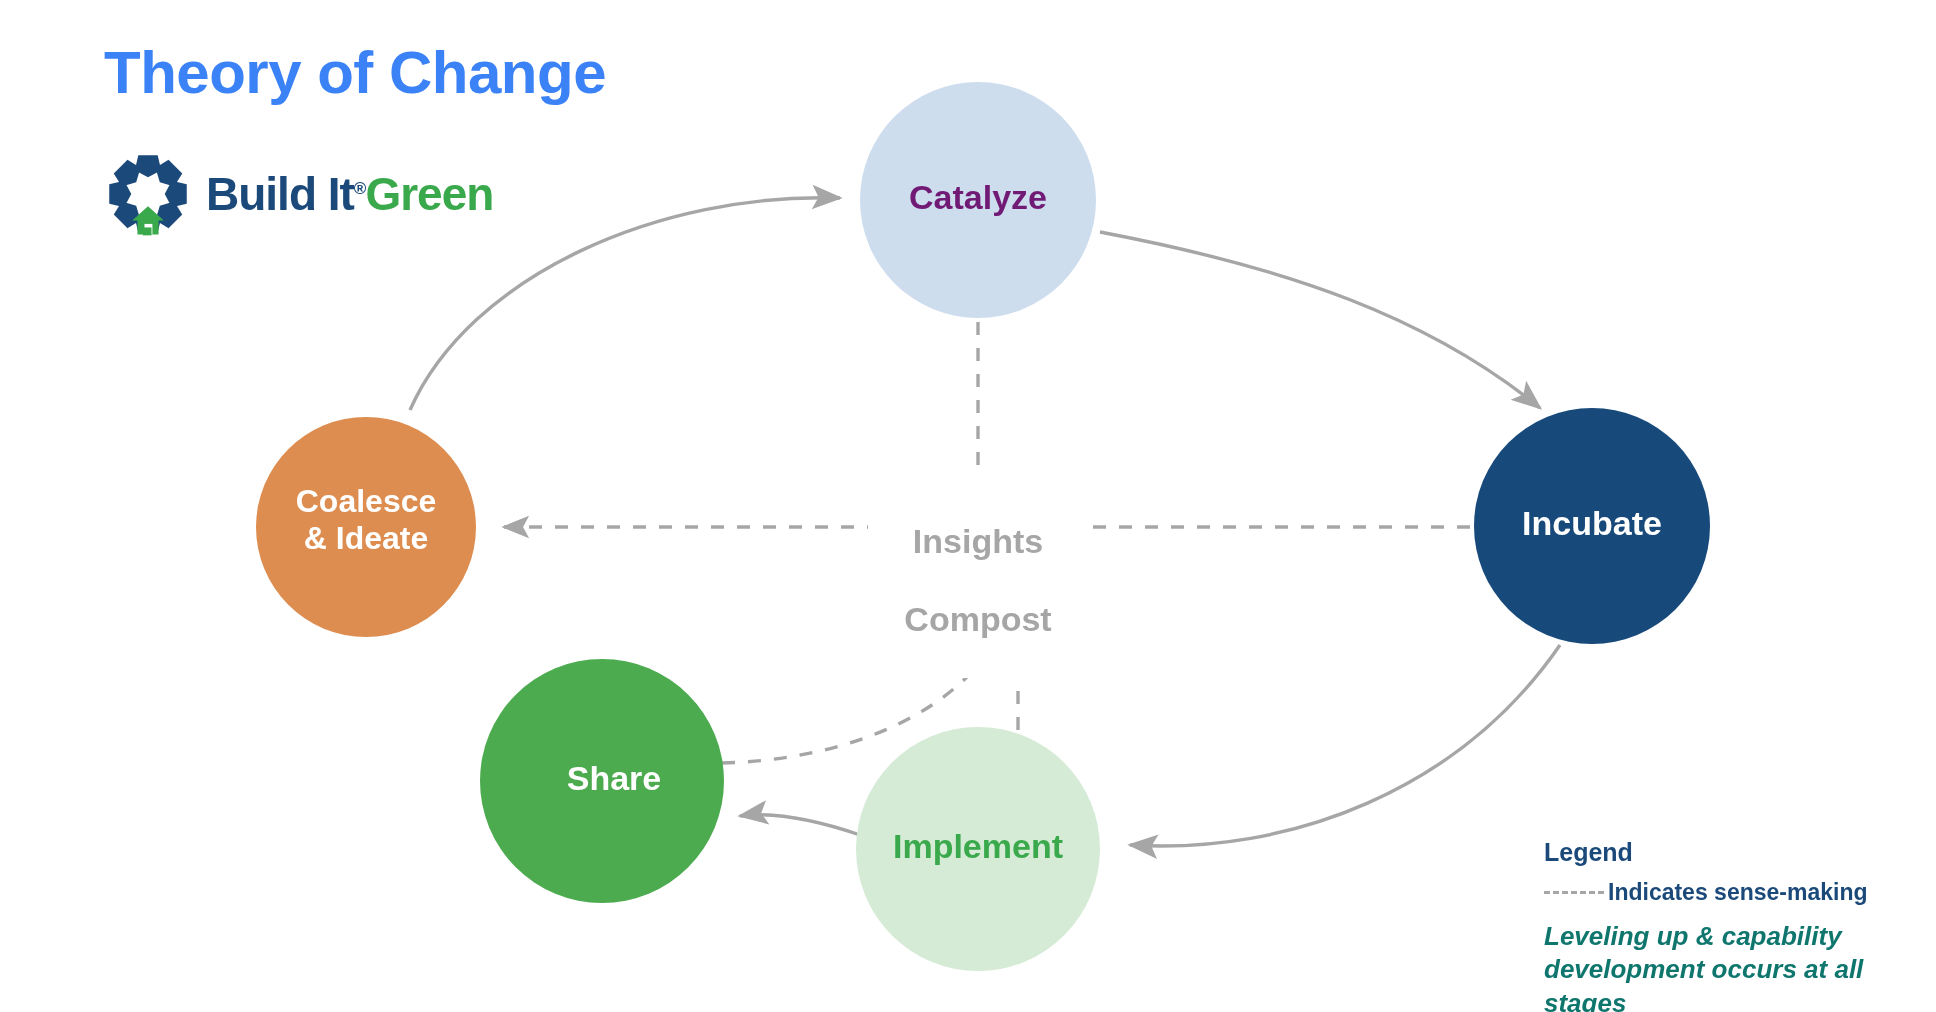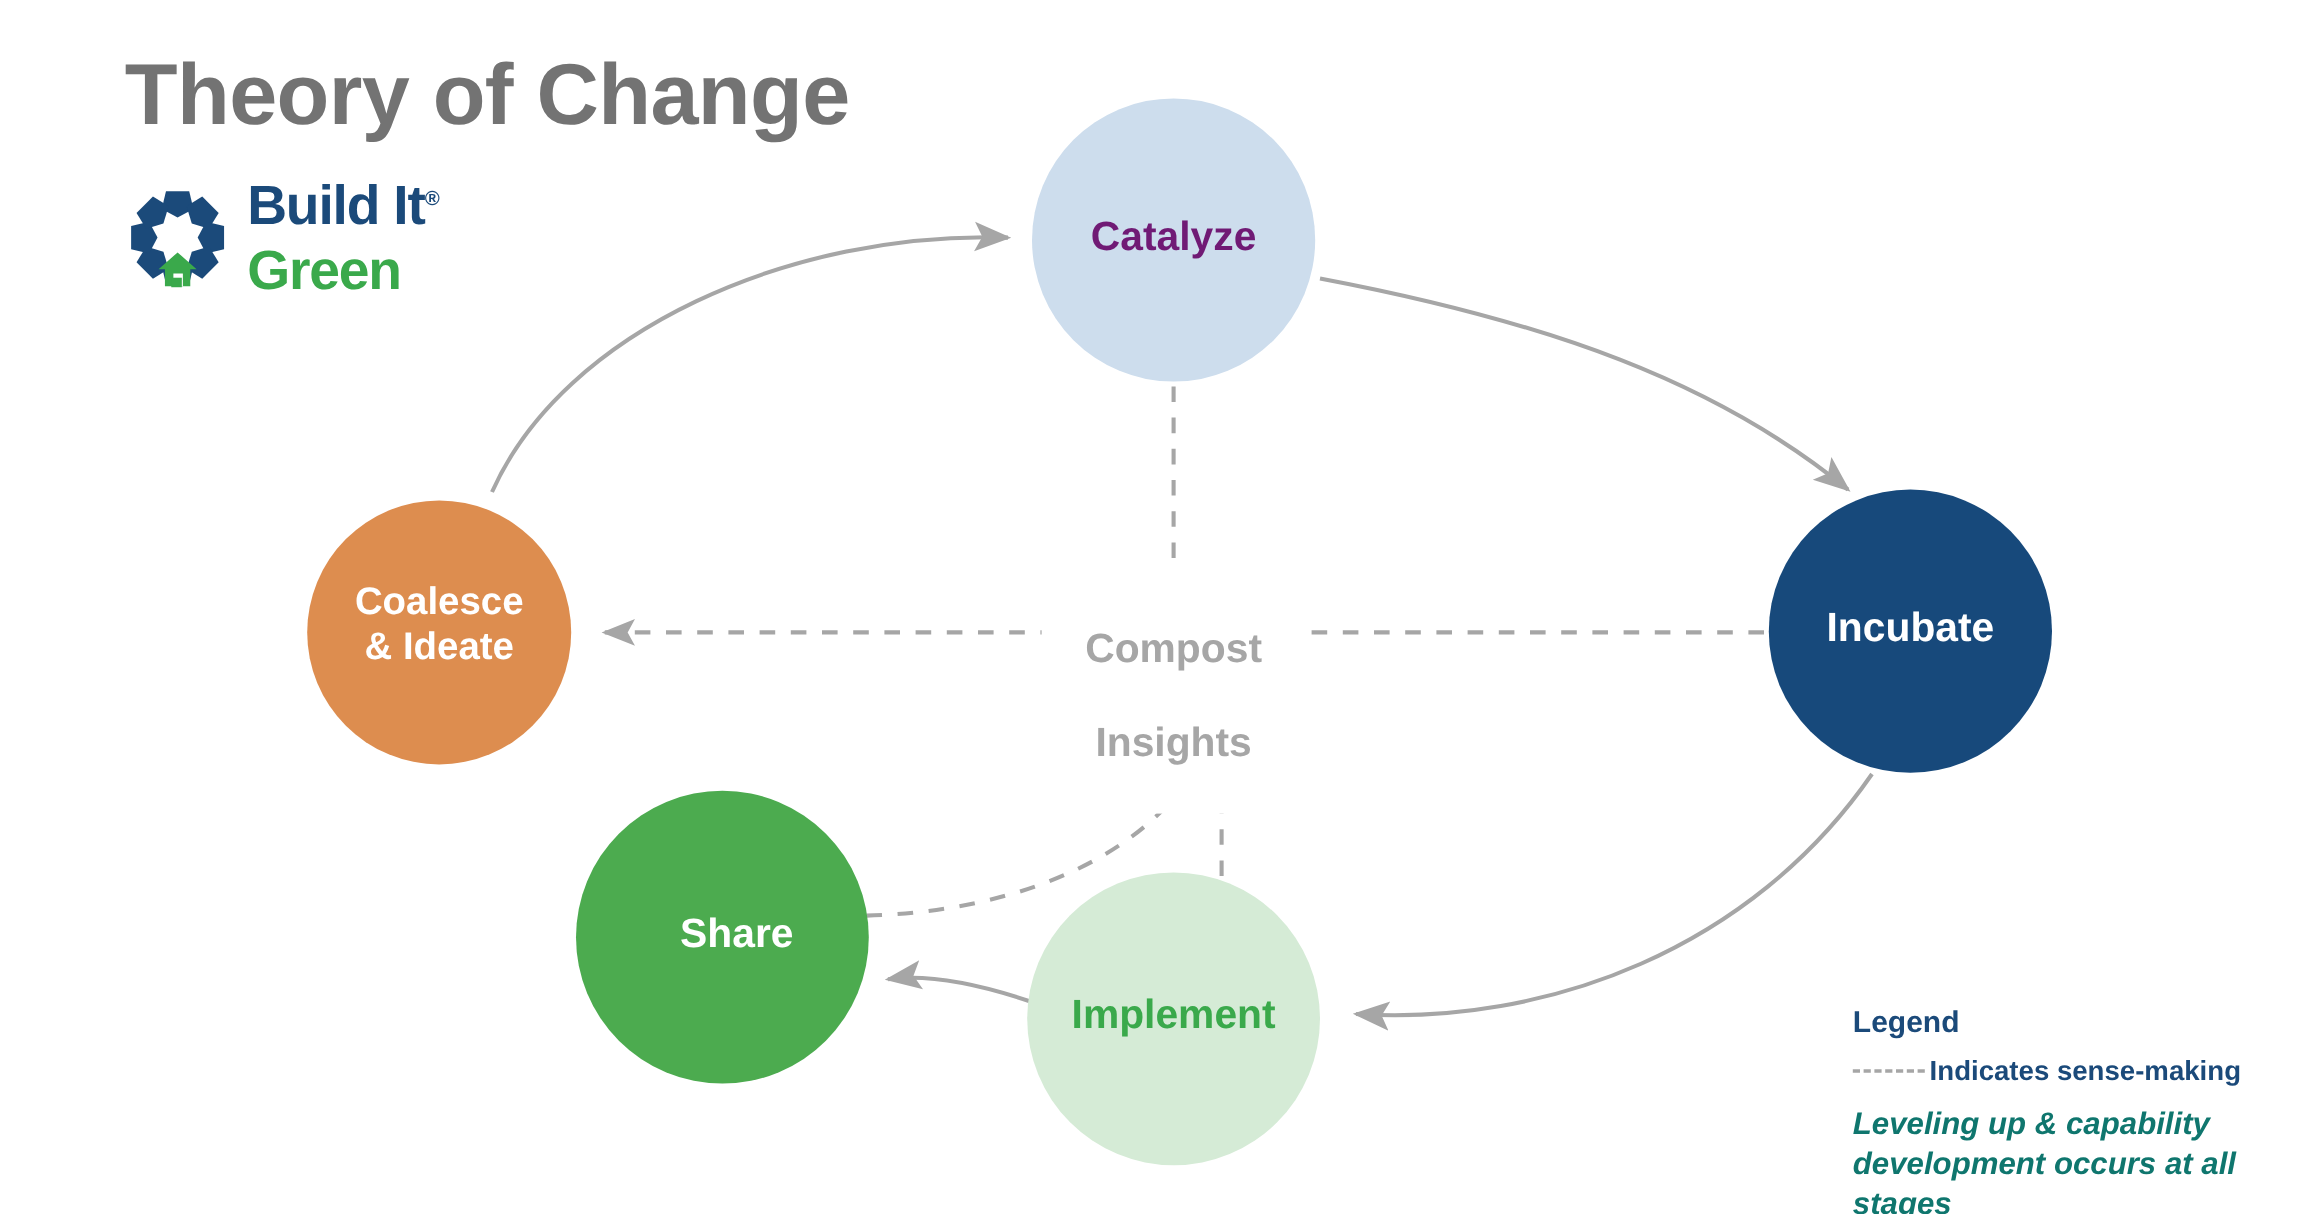--- a/index.html
+++ b/index.html
@@ -19,42 +19,40 @@
     width: 1936px;
     height: 1012px;
     background: #ffffff;
   }
 
   
   .page-title {
     position: absolute;
     left: 104px;
     top: 38px;
-    font-size: 72px;
-    font-weight: bold;
-    color: #737373;
+    font-size: 60px;
+    font-weight: bold;
+    color: #3b82f6;
     letter-spacing: -0.5px;
     white-space: nowrap;
   }
 
   
   .logo-block {
     position: absolute;
     left: 104px;
     top: 150px;
     display: flex;
     align-items: center;
     gap: 14px;
   }
   .logo-mark { width: 88px; height: 88px; display: block; }
   .logo-wordmark {
     display: flex;
-    flex-direction: column;
     line-height: 0.92;
-    gap: 12px;
   }
   .logo-line-1 {
     font-size: 46px;
     font-weight: bold;
     color: #1b4a7a;
     letter-spacing: -1px;
     position: relative;
     white-space: nowrap;
   }
   .logo-reg {
@@ -229,22 +227,22 @@
   <div class="node-label" style="left:1442px; top:504px; width:300px; font-size:34px; color:#ffffff;">Incubate</div>
 
   <div class="node-label" style="left:828px; top:827px; width:300px; font-size:34px; color:#3aa94b;">Implement</div>
 
   <div class="node-label" style="left:464px; top:759px; width:300px; font-size:34px; color:#ffffff;">Share</div>
 
   <div class="node-label" style="left:216px; top:483px; width:300px; font-size:32px; color:#ffffff;">Coalesce
 &amp; Ideate</div>
 
   <div class="node-label" style="left:868px; top:483px; width:220px; font-size:34px; color:#a6a6a6; background:#ffffff;">
+    <div>Insights</div>
     <div>Compost</div>
-    <div>Insights</div>
   </div>
 
   <div class="legend">
     <div class="legend-title">Legend</div>
     <div class="legend-row">
       <span class="legend-dash"></span>
       <span class="legend-dash-label">Indicates sense-making</span>
     </div>
     <div class="legend-note">Leveling up &amp; capability development occurs at all stages</div>
   </div>

